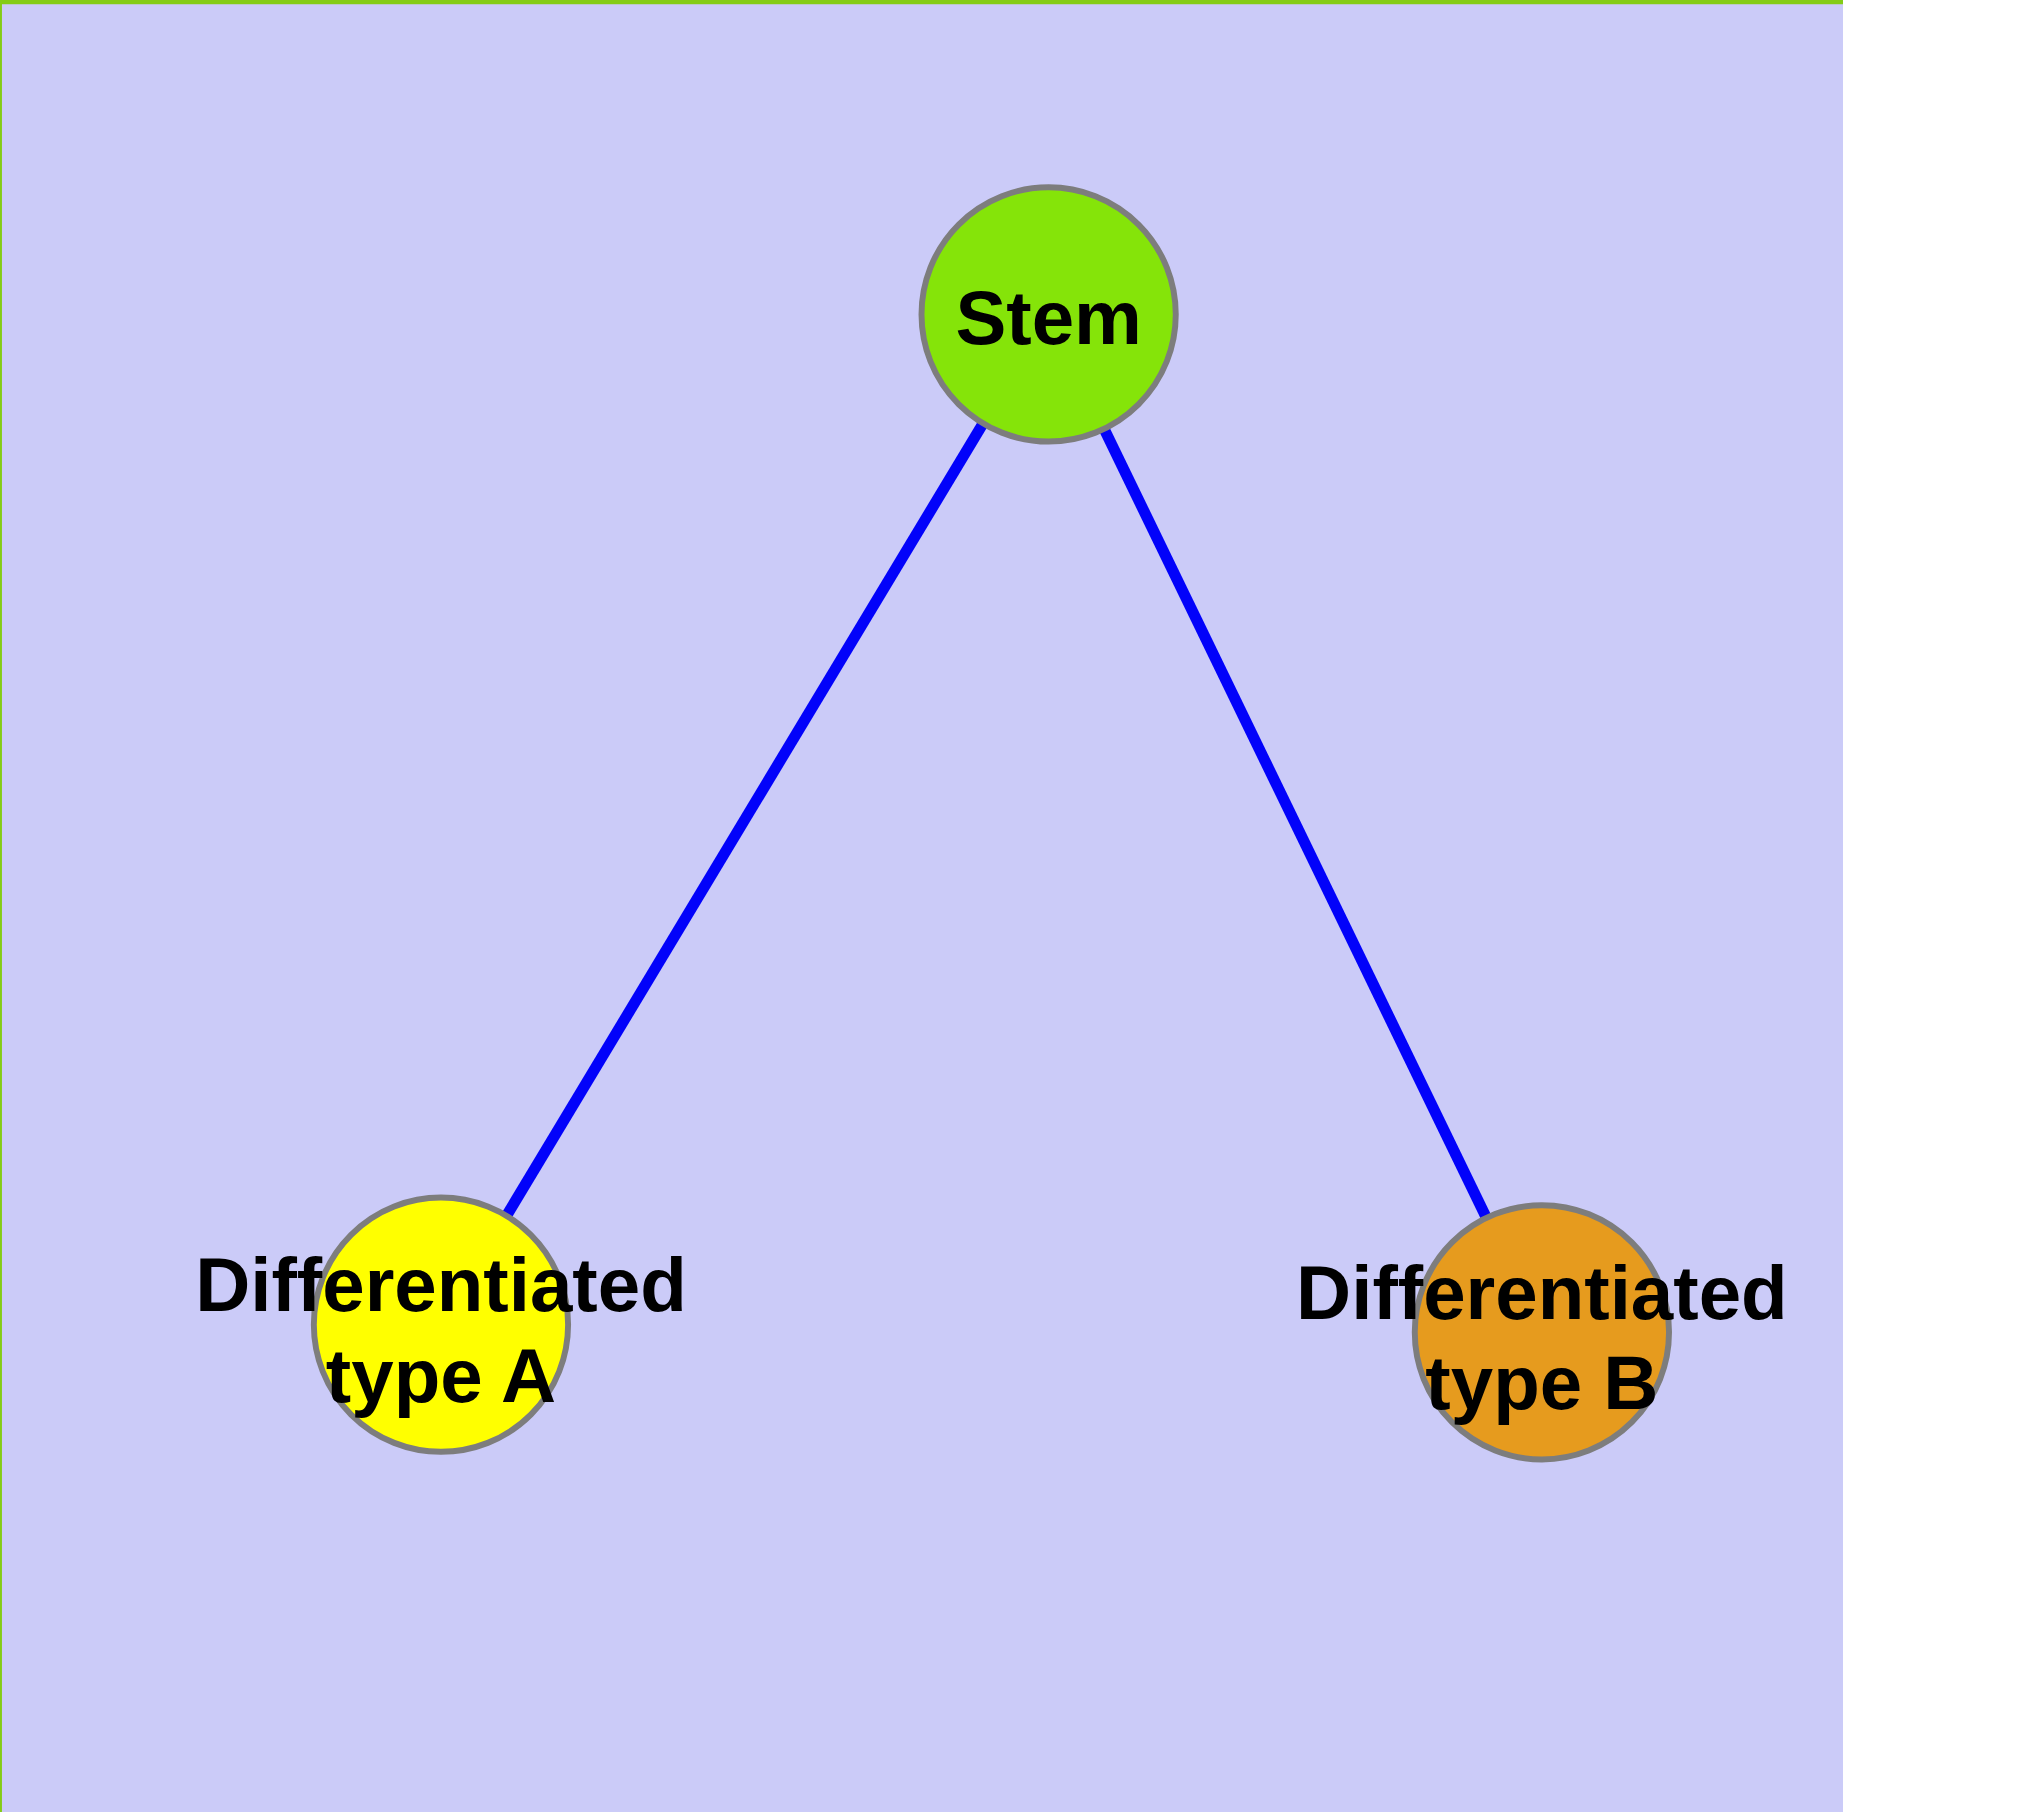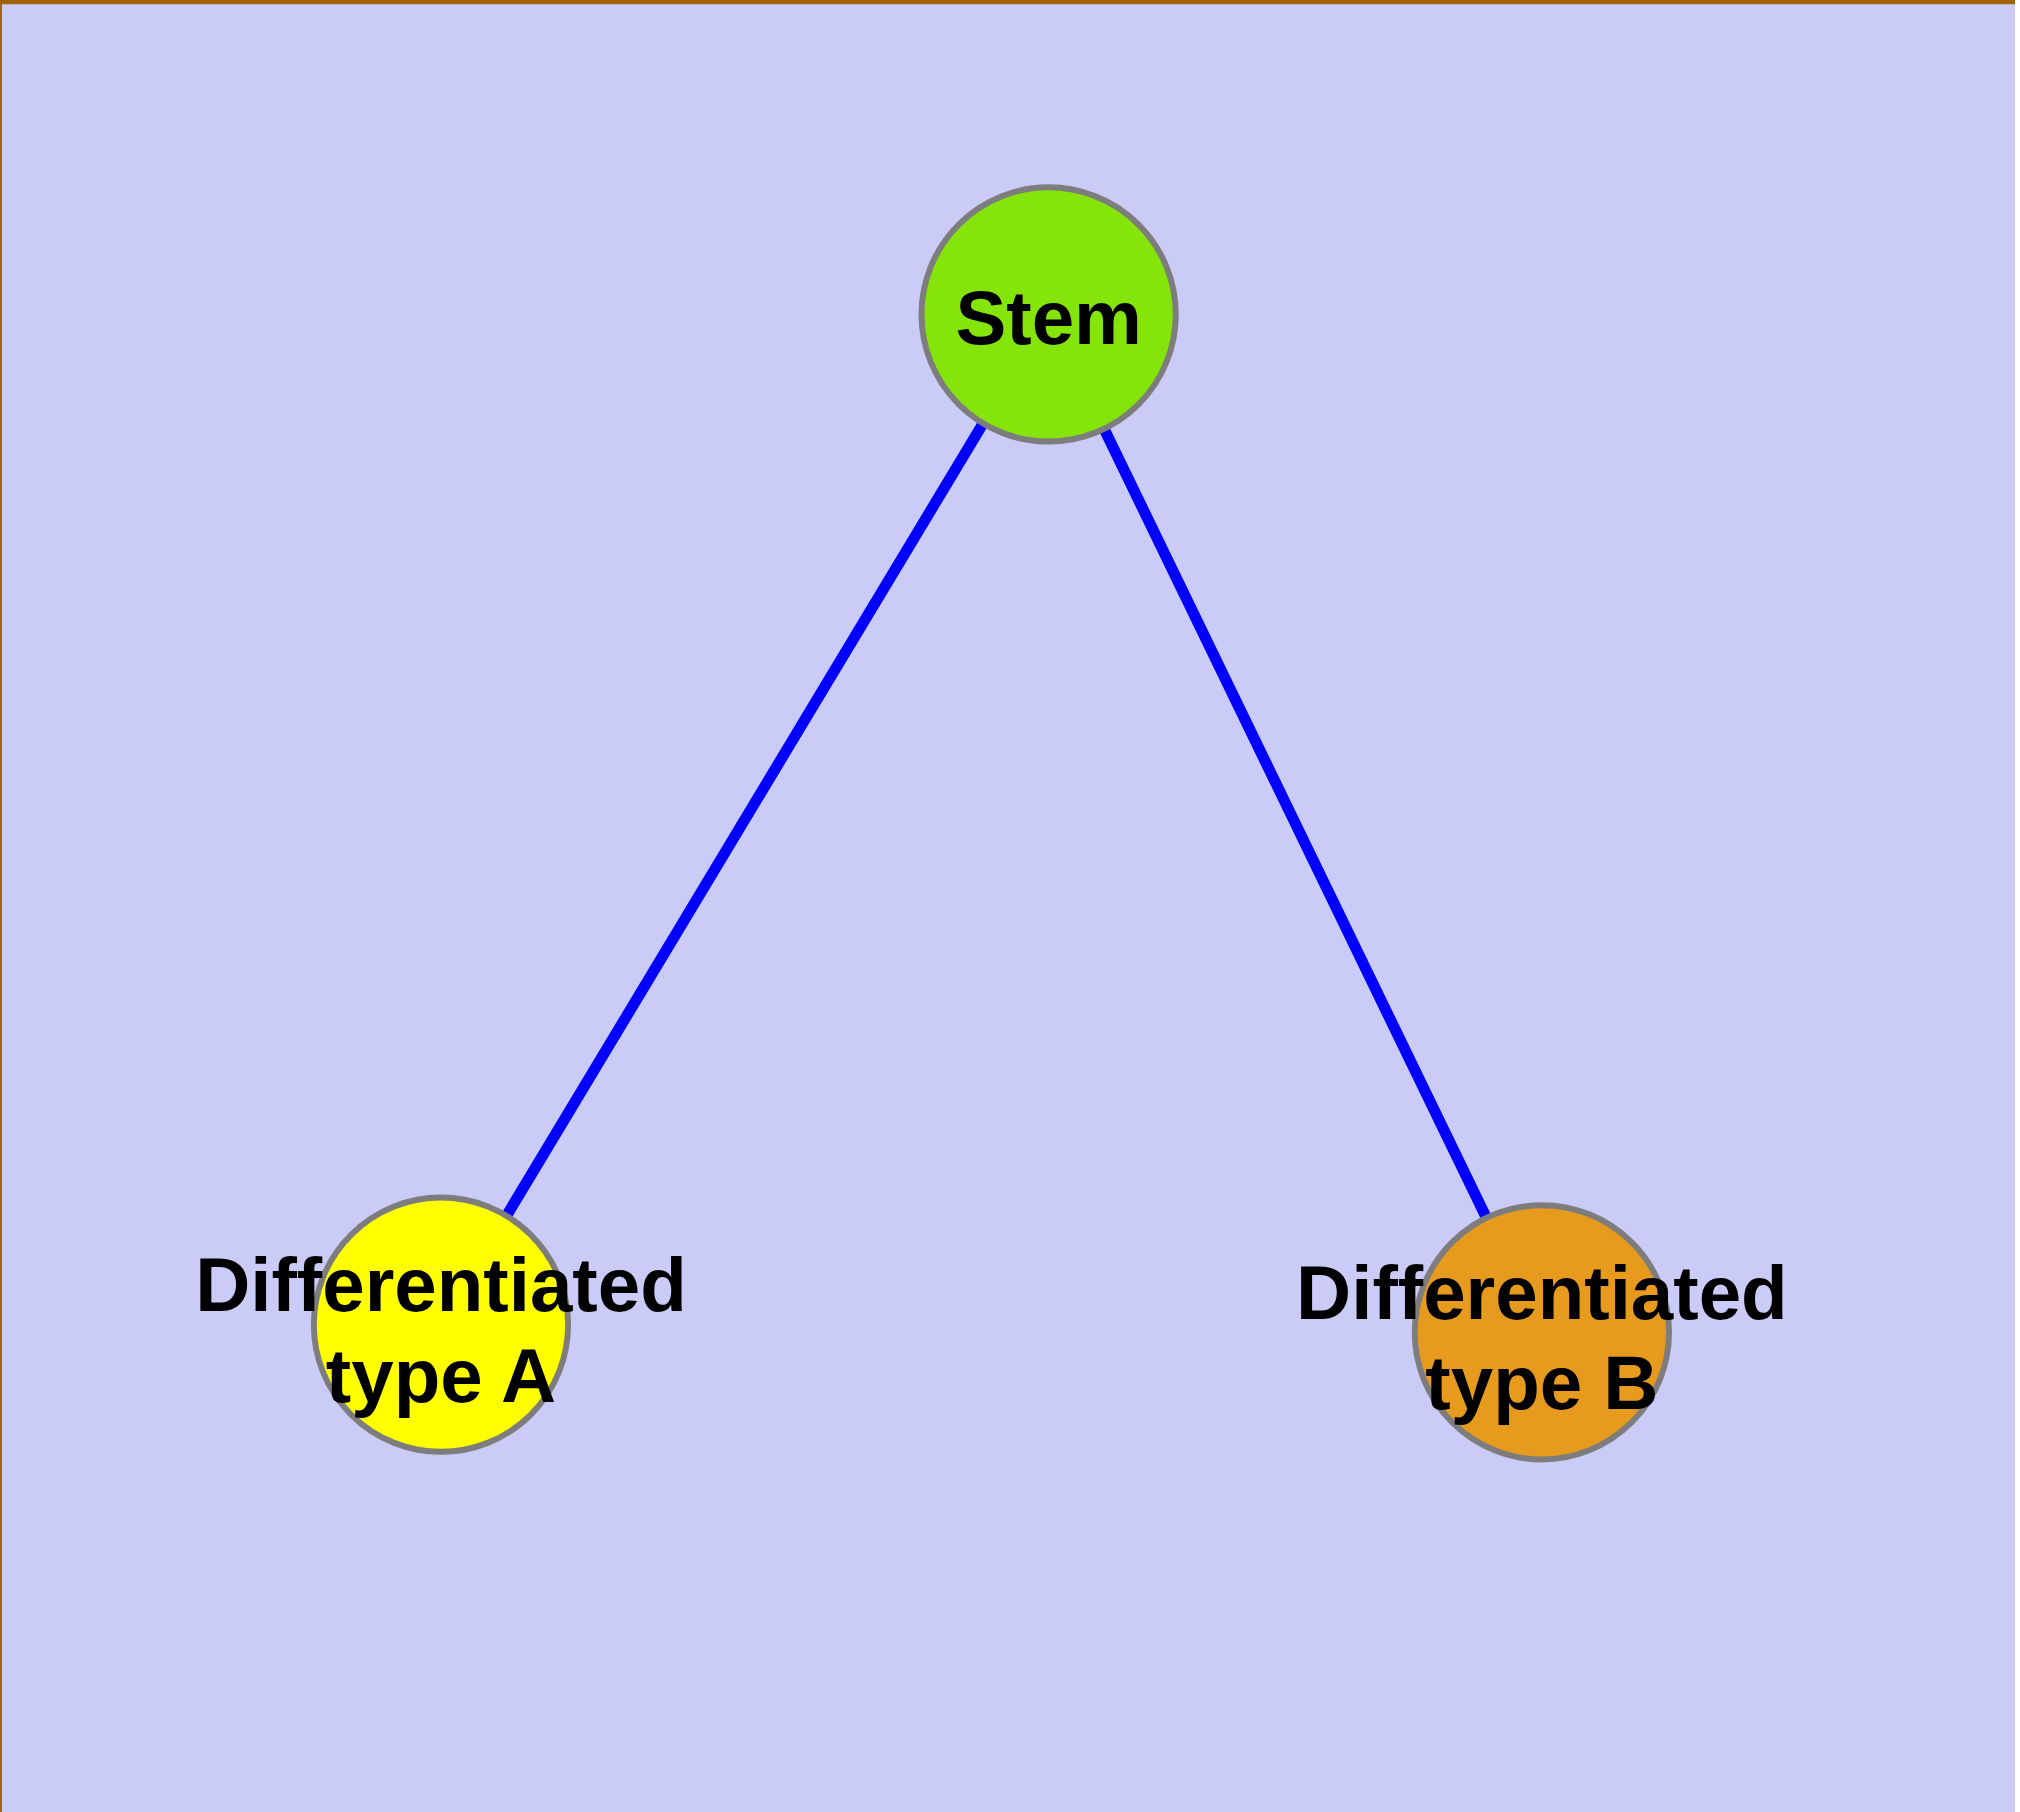--- a/index.html
+++ b/index.html
@@ -2,23 +2,23 @@
 <html style="font-size:13.6px"><head>
 <meta charset="utf-8">
 <style>
   html, body {
     margin: 0;
     padding: 0;
     background: #ffffff;
   }
   .stage {
     position: relative;
-    width: 2015px;
+    width: 1843px;
     height: 1812px;
-    background: #a16207;
+    background: #84cc16;
     overflow: hidden;
   }
   svg { display: block; }
   .edge {
     stroke-width: 13px;
     fill: none;
   }
   .node-circle {
     stroke-width: 7px;
   }

